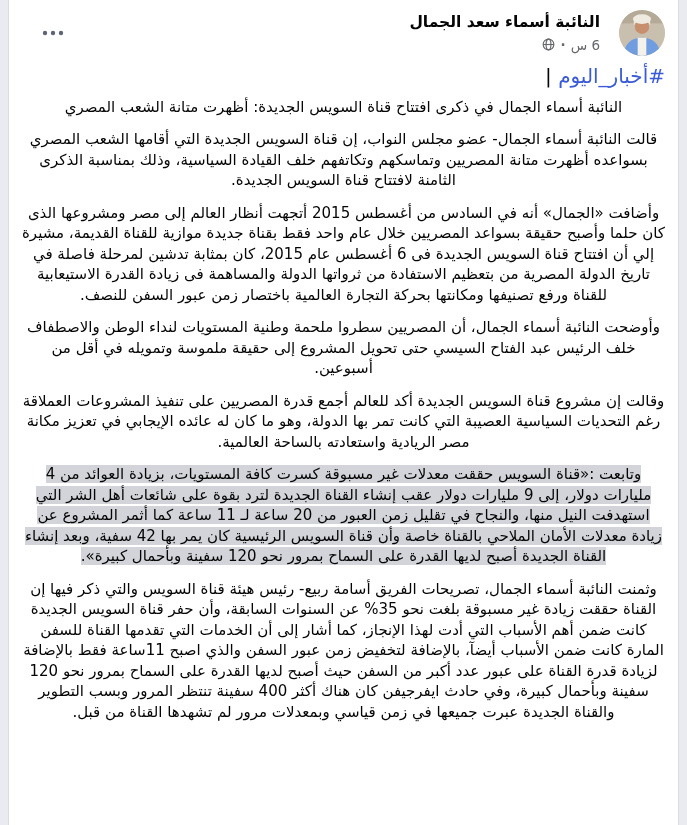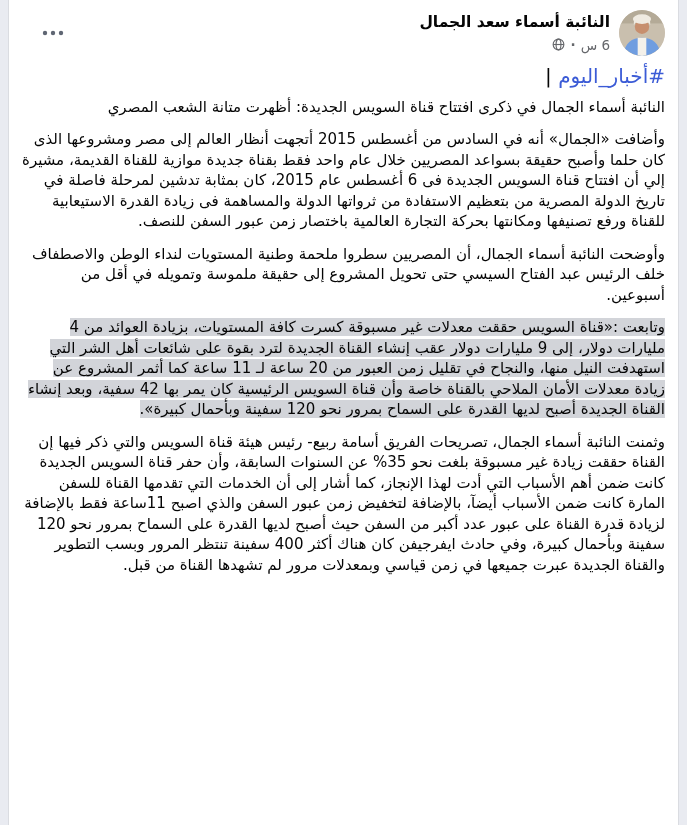--- a/index.html
+++ b/index.html
@@ -20,21 +20,21 @@
     min-height:825px;
     background:#ffffff;
     border-left:1px solid #dadce1;
     border-right:1px solid #dadce1;
     padding:10px 13px 18px 13px;
   }
   
   .post-header{
     display:flex;
     align-items:flex-start;
-    gap:9px;
+    gap:19px;
   }
   .avatar{
     flex:0 0 auto;
     width:46px;height:46px;
     border-radius:50%;
     overflow:hidden;
     cursor:pointer;
     background:#cfc6b6;
   }
   .avatar svg{display:block;width:46px;height:46px;}
@@ -77,20 +77,21 @@
     font-size:20px;
   }
   .hashtag{
     color:var(--accent,#3b5bd6);
     text-decoration:none;
     cursor:pointer;
   }
   .hashtag-pipe{color:#3d4topicality4b56;}
   .post-body p{
     margin:0 0 12px 0;
+    text-align:center;
   }
   .post-body p:last-child{margin-bottom:0;}
   .hl{
     background:var(--highlight,#d2d4d9);
   }
 </style>
 </head>
 <body style="background: rgb(233, 235, 241);">
 
 <div class="page">
@@ -138,20 +139,22 @@
         </svg>
       </button>
     </header>
 
     <div class="post-body">
       <div class="hashtag-line">
         <a class="hashtag" href="#">#أخبار_اليوم</a><span class="hashtag-pipe"> |</span>
       </div>
 
       <p>النائبة أسماء الجمال في ذكرى افتتاح قناة السويس الجديدة: أظهرت متانة الشعب المصري</p>
+      <p>قالت النائبة أسماء الجمال- عضو مجلس النواب، إن قناة السويس الجديدة التي أقامها الشعب المصري بسواعده أظهرت متانة المصريين وتماسكهم وتكاتفهم خلف القيادة السياسية، وذلك بمناسبة الذكرى الثامنة لافتتاح قناة السويس الجديدة.</p>
       <p>وأضافت «الجمال» أنه في السادس من أغسطس 2015 أتجهت أنظار العالم إلى مصر ومشروعها الذى كان حلما وأصبح حقيقة بسواعد المصريين خلال عام واحد فقط بقناة جديدة موازية للقناة القديمة، مشيرة إلي أن افتتاح قناة السويس الجديدة فى 6 أغسطس عام 2015، كان بمثابة تدشين لمرحلة فاصلة في تاريخ الدولة المصرية من بتعظيم الاستفادة من ثرواتها الدولة والمساهمة فى زيادة القدرة الاستيعابية للقناة ورفع تصنيفها ومكانتها بحركة التجارة العالمية باختصار زمن عبور السفن للنصف.</p>
       <p>وأوضحت النائبة أسماء الجمال، أن المصريين سطروا ملحمة وطنية المستويات لنداء الوطن والاصطفاف خلف الرئيس عبد الفتاح السيسي حتى تحويل المشروع إلى حقيقة ملموسة وتمويله في أقل من أسبوعين.</p>
+      <p>وقالت إن مشروع قناة السويس الجديدة أكد للعالم أجمع قدرة المصريين على تنفيذ المشروعات العملاقة رغم التحديات السياسية العصيبة التي كانت تمر بها الدولة، وهو ما كان له عائده الإيجابي في تعزيز مكانة مصر الريادية واستعادته بالساحة العالمية.</p>
       <p><span class="hl">وتابعت :«قناة السويس حققت معدلات غير مسبوقة كسرت كافة المستويات، بزيادة العوائد من 4 مليارات دولار، إلى 9 مليارات دولار عقب إنشاء القناة الجديدة لترد بقوة على شائعات أهل الشر التي استهدفت النيل منها، والنجاح في تقليل زمن العبور من 20 ساعة لـ 11 ساعة كما أثمر المشروع عن زيادة معدلات الأمان الملاحي بالقناة خاصة وأن قناة السويس الرئيسية كان يمر بها 42 سفية، وبعد إنشاء القناة الجديدة أصبح لديها القدرة على السماح بمرور نحو 120 سفينة وبأحمال كبيرة».</span></p>
       <p>وثمنت النائبة أسماء الجمال، تصريحات الفريق أسامة ربيع- رئيس هيئة قناة السويس والتي ذكر فيها إن القناة حققت زيادة غير مسبوقة بلغت نحو 35% عن السنوات السابقة، وأن حفر قناة السويس الجديدة كانت ضمن أهم الأسباب التي أدت لهذا الإنجاز، كما أشار إلى أن الخدمات التي تقدمها القناة للسفن المارة كانت ضمن الأسباب أيضآ، بالإضافة لتخفيض زمن عبور السفن والذي اصبح 11ساعة فقط بالإضافة لزيادة قدرة القناة على عبور عدد أكبر من السفن حيث أصبح لديها القدرة على السماح بمرور نحو 120 سفينة وبأحمال كبيرة، وفي حادث ايفرجيفن كان هناك أكثر 400 سفينة تنتظر المرور وبسب التطوير والقناة الجديدة عبرت جميعها في زمن قياسي وبمعدلات مرور لم تشهدها القناة من قبل.</p>
     </div>
 
   </article>
 </div>
 
 </body></html>

